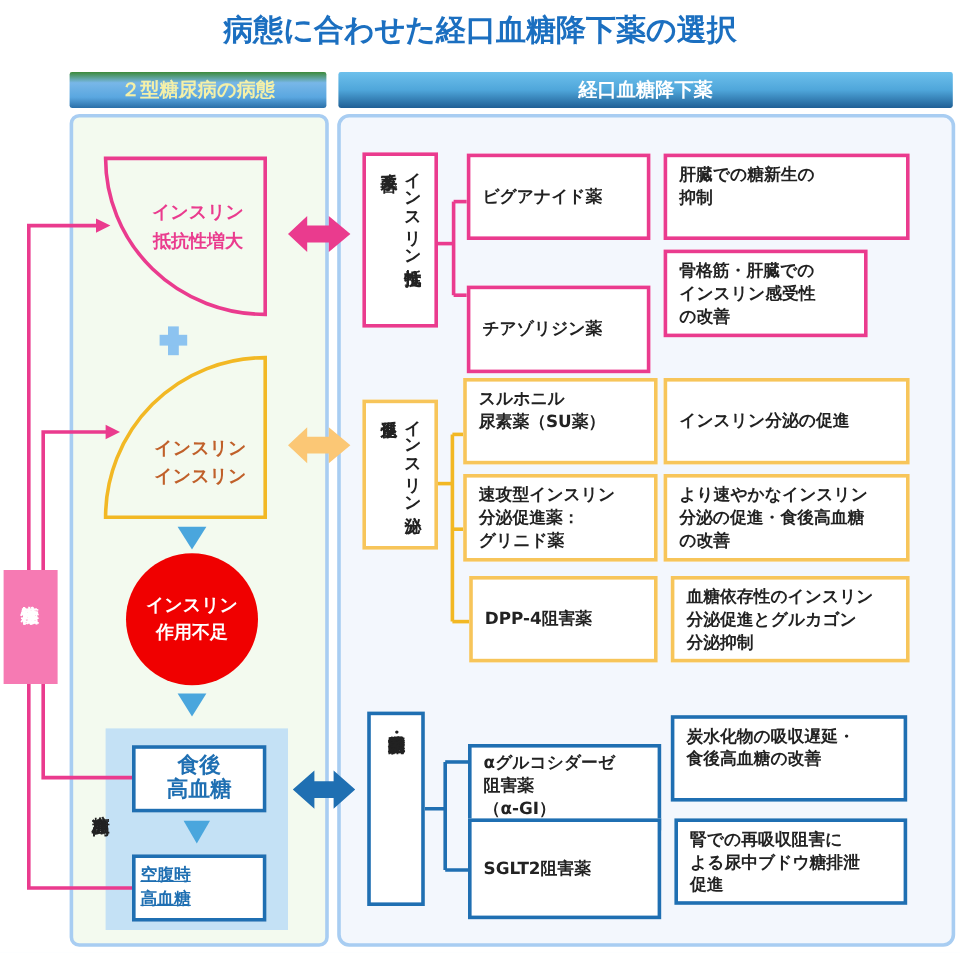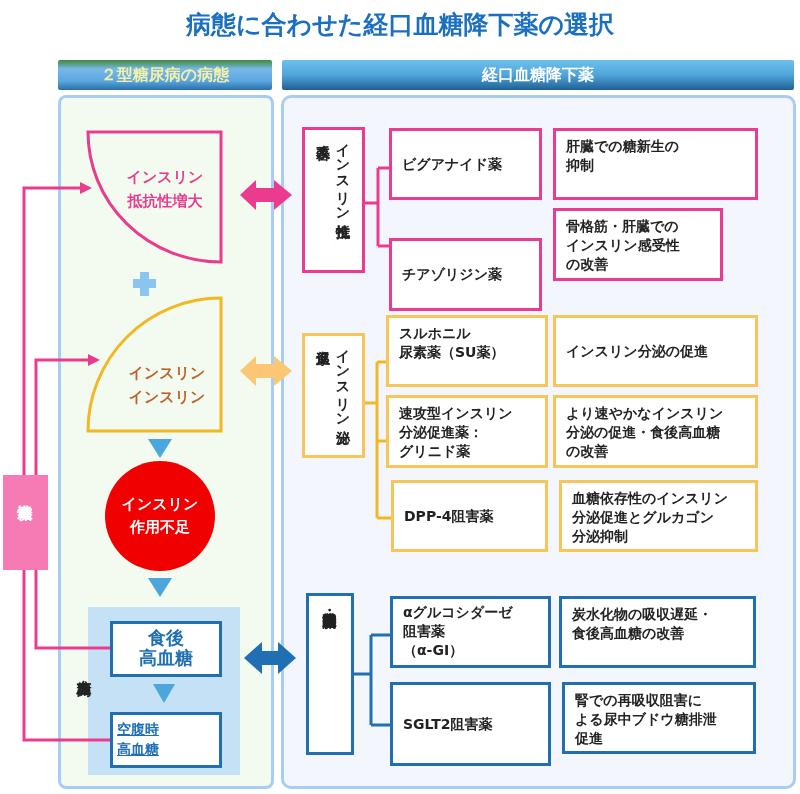--- a/index.html
+++ b/index.html
@@ -201,21 +201,21 @@
 <div class="abs orange box" style="left:559px;top:480px;width:199px;height:72px;">
   <div>血糖依存性のインスリン</div>
   <div>分泌促進とグルカゴン</div>
   <div>分泌抑制</div>
 </div>
 
 <div class="abs blue box" style="left:306px;top:593px;width:48px;height:162px;padding:6px 2px;display:flex;justify-content:center;">
   <div class="vtext" style="font-size:14px;line-height:18px;">糖吸収・排泄調節系</div>
 </div>
 
-<div class="abs blue box" style="left:390px;top:596px;width:161px;height:72px;padding-top:4px;">
+<div class="abs blue box" style="left:390px;top:620px;width:161px;height:72px;padding-top:4px;">
   <div>αグルコシダーゼ</div>
   <div>阻害薬</div>
   <div>（α-GI）</div>
 </div>
 <div class="abs blue box" style="left:559px;top:596px;width:197px;height:72px;">
   <div>炭水化物の吸収遅延・</div>
   <div>食後高血糖の改善</div>
 </div>
 
 <div class="abs blue box center-v" style="left:390px;top:682px;width:161px;height:84px;">

